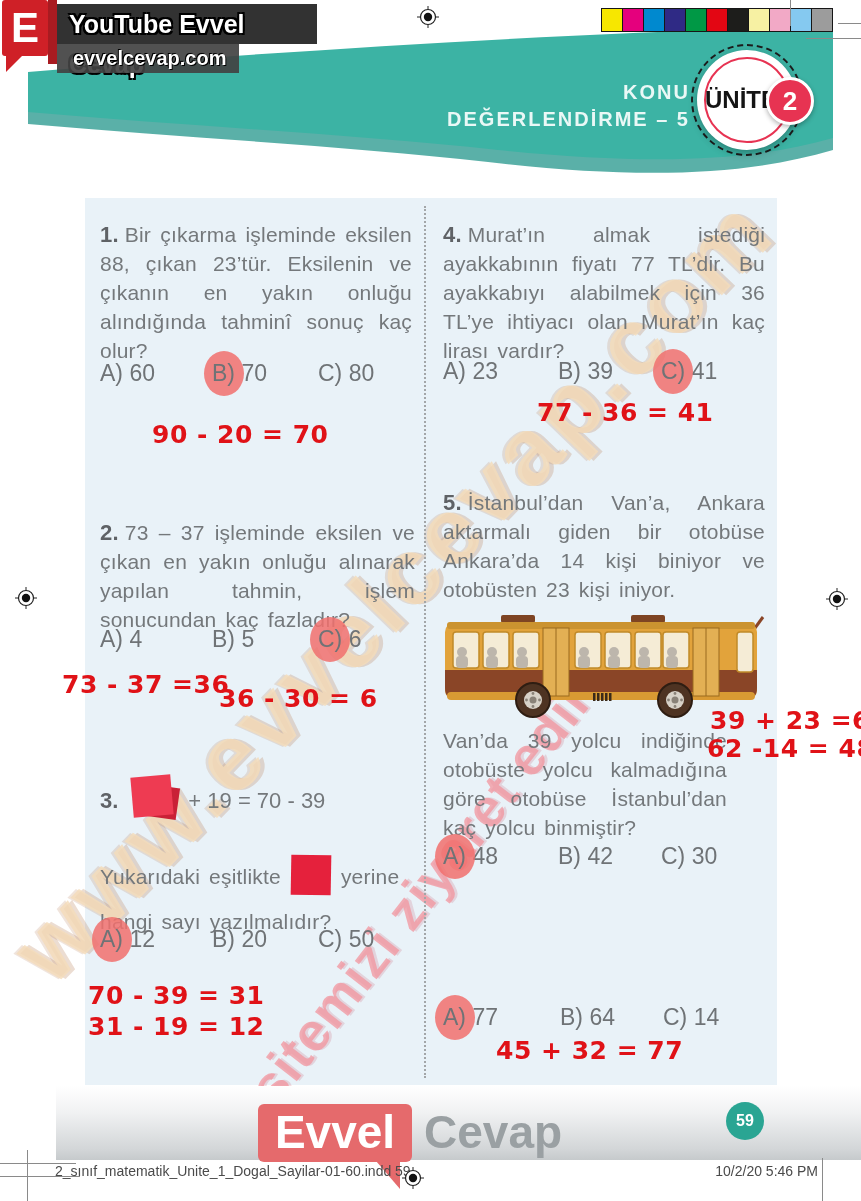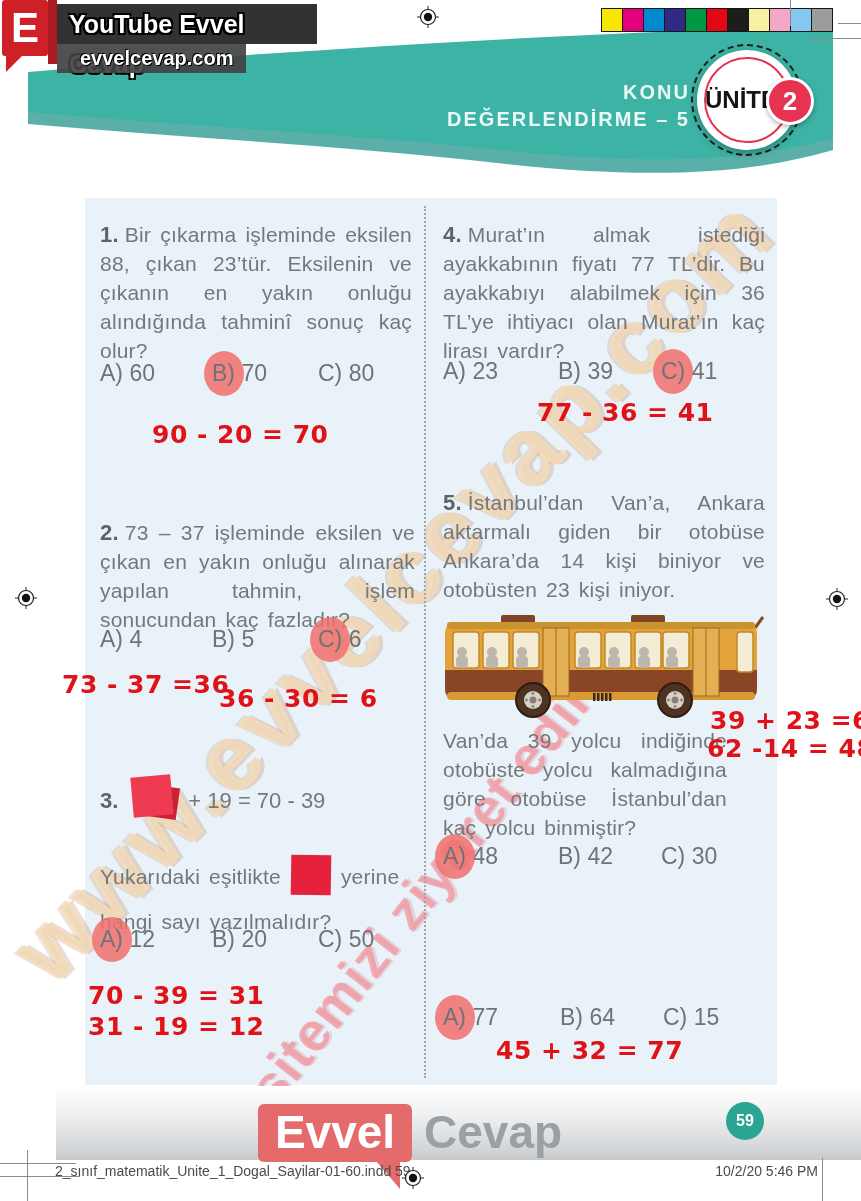--- a/index.html
+++ b/index.html
@@ -63,21 +63,21 @@
   #yt-banner{position:absolute;left:0;top:0;z-index:15;}
   #yt-logo{position:absolute;left:2px;top:0;width:46px;height:56px;background:#cf2027;border-radius:3px;
      color:#fff;font-size:42px;font-weight:900;text-align:center;line-height:56px;}
   #yt-logo::after{content:"";position:absolute;left:4px;top:55px;border-top:17px solid #cf2027;
      border-right:17px solid transparent;}
   #yt-strip{position:absolute;left:48px;top:0;width:9px;height:64px;background:#a81b21;}
   #yt-bar1{position:absolute;left:57px;top:4px;width:248px;height:40px;background:rgba(28,28,28,.9);
      color:#fff;font-size:25px;font-weight:700;line-height:40px;padding-left:12px;
      text-shadow:-2px -2px 0 #000,2px -2px 0 #000,-2px 2px 0 #000,2px 2px 0 #000;}
   #yt-bar2{position:absolute;left:57px;top:44px;width:166px;height:29px;background:rgba(66,66,66,.92);
-     color:#fff;font-size:20px;font-weight:700;line-height:29px;padding-left:23px;
+     color:#fff;font-size:20px;font-weight:700;line-height:29px;padding-left:16px;
      text-shadow:-1px -1px 0 #000,1px 1px 0 #000;}
 
   
   #colorbar{position:absolute;left:602px;top:8px;height:22px;display:flex;z-index:12;}
   .swatch{width:20px;height:22px;border:1px solid #161616;margin-left:-1px;}
 
   
   #graybar{position:absolute;left:28px;top:1086px;width:805px;height:74px;z-index:1;
      background:linear-gradient(180deg,#ffffff 0%,#f1f2f3 35%,#d3d6d8 85%,#c6cacc 100%);}
   #brand-evvel{position:absolute;left:258px;top:1104px;width:154px;height:58px;background:#e56a6c;border-radius:6px;
@@ -238,21 +238,21 @@
   </div>
   <div class="optrow" style="left:443px;top:843px;width:325px">
     <span class="opt" style="left:0"><b class="olbl hl">A)</b> <span>48</span></span>
     <span class="opt" style="left:115px"><b class="olbl">B)</b> <span>42</span></span>
     <span class="opt" style="left:218px"><b class="olbl">C)</b> <span>30</span></span>
   </div>
 
   <div class="optrow" style="left:443px;top:1004px;width:325px">
     <span class="opt" style="left:0"><b class="olbl hl">A)</b> <span>77</span></span>
     <span class="opt" style="left:117px"><b class="olbl">B)</b> <span>64</span></span>
-    <span class="opt" style="left:220px"><b class="olbl">C)</b> <span>15</span></span>
+    <span class="opt" style="left:220px"><b class="olbl">C)</b> <span>14</span></span>
   </div>
   <div class="sol" style="left:496px;top:1036px">45 + 32 = 77</div>
 
   <div id="yt-banner">
     <div id="yt-logo">E</div>
     <div id="yt-strip"></div>
     <div id="yt-bar1">YouTube Evvel Cevap</div>
     <div id="yt-bar2">evvelcevap.com</div>
   </div>
 

